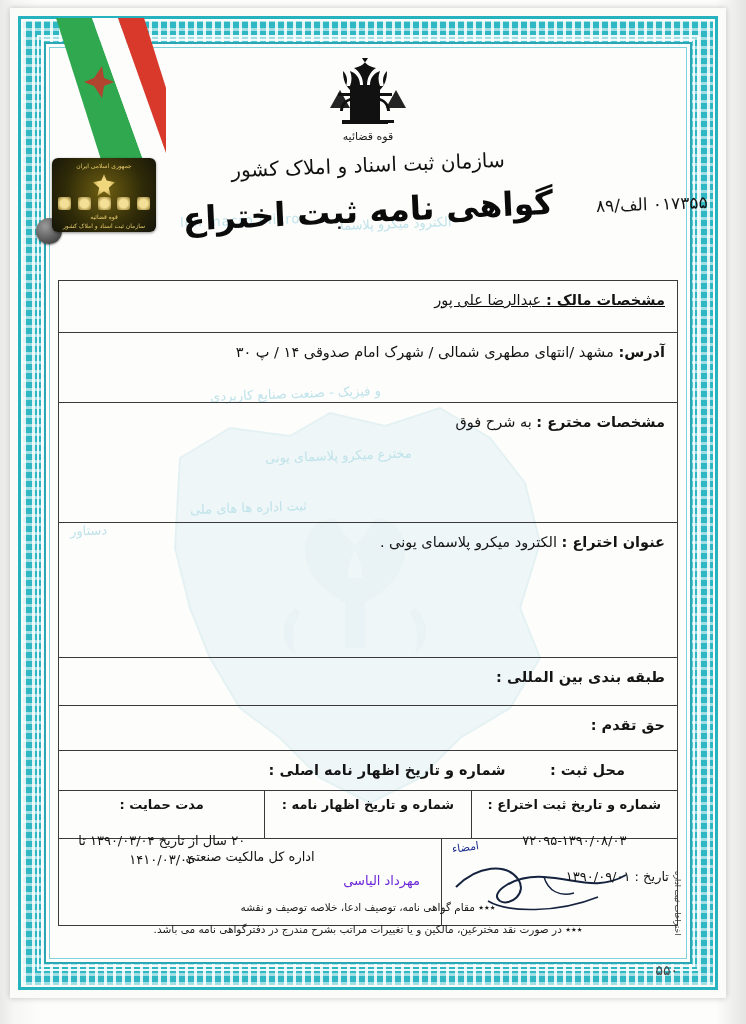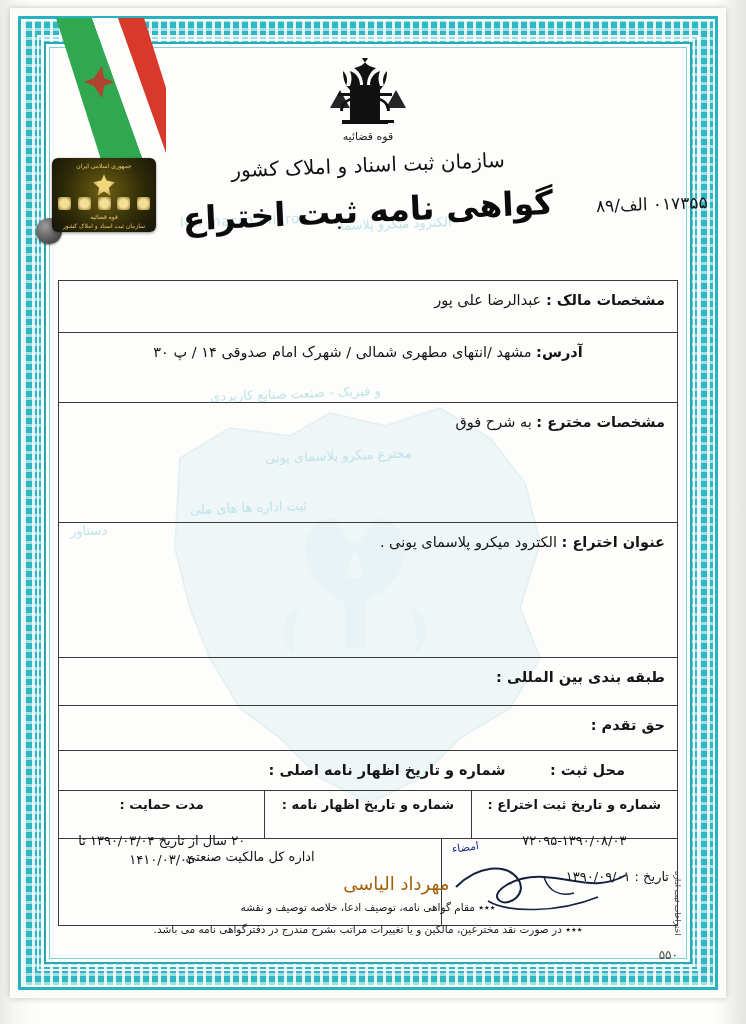--- a/index.html
+++ b/index.html
@@ -229,22 +229,22 @@
   .row:last-child { border-bottom: none; }
   .cellpad {
     padding: 8px 12px 8px 12px;
     font-size: 14.5px;
     color: #141414;
     line-height: 1.6;
   }
   .lbl { font-weight: bold; }
   .val { font-weight: normal; }
 
-  .r-owner   { height: 52px; }
-  .r-addr    { height: 70px; text-align: center; }
+  .r-owner   { height: 52px; text-decoration: underline; }
+  .r-addr    { height: 70px; }
   .r-inv     { height: 120px; }
   .r-title   { height: 135px; }
   .r-class   { height: 48px; }
   .r-prio    { height: 45px; text-align: right; }
   .r-place   { height: 40px; }
   .r-reg     { height: 48px; }
   .r-sign    { height: 86px; }
 
   .line-indent { padding-right: 52px; }
 
@@ -330,22 +330,22 @@
     right: 44px;
     bottom: 62px;
     font-size: 8px;
     color: #333;
     writing-mode: vertical-rl;
     letter-spacing: 1px;
   }
   .corner-num {
     position: absolute;
     right: 48px;
-    bottom: 36px;
-    font-size: 12px;
+    bottom: 20px;
+    font-size: 14px;
     color: #444;
     text-align: center;
   }
 </style>
 </head>
 <body>
 
 <div id="scan">
   <div id="sheet">
 
@@ -504,21 +504,21 @@
             </svg>
             <div class="date-block">
               <span>تاریخ :</span>
               <span>۱۳۹۰/۰۹/۰۱</span>
             </div>
           </div>
           <div class="sign-right">
             <div>اداره کل مالکیت صنعتی</div>
           </div>
         </div>
-        <div style="position:absolute; left:46%; top:34px; font-size:18px; color:#a16207;">مهرداد الیاسی</div>
+        <div style="position:absolute; left:46%; top:34px; font-size:13px; color:#6d28d9;">مهرداد الیاسی</div>
       </div>
 
     </div>
 
     <div class="notes">
       <div>٭٭٭ مقام گواهی نامه، توصیف ادعا، خلاصه توصیف و نقشه</div>
       <div>٭٭٭ در صورت نقد مخترعین، مالکین و یا تغییرات مراتب بشرح مندرج در دفترگواهی نامه می باشد.</div>
     </div>
 
     <div class="vert-code">اختراعات ثبت اداره</div>

